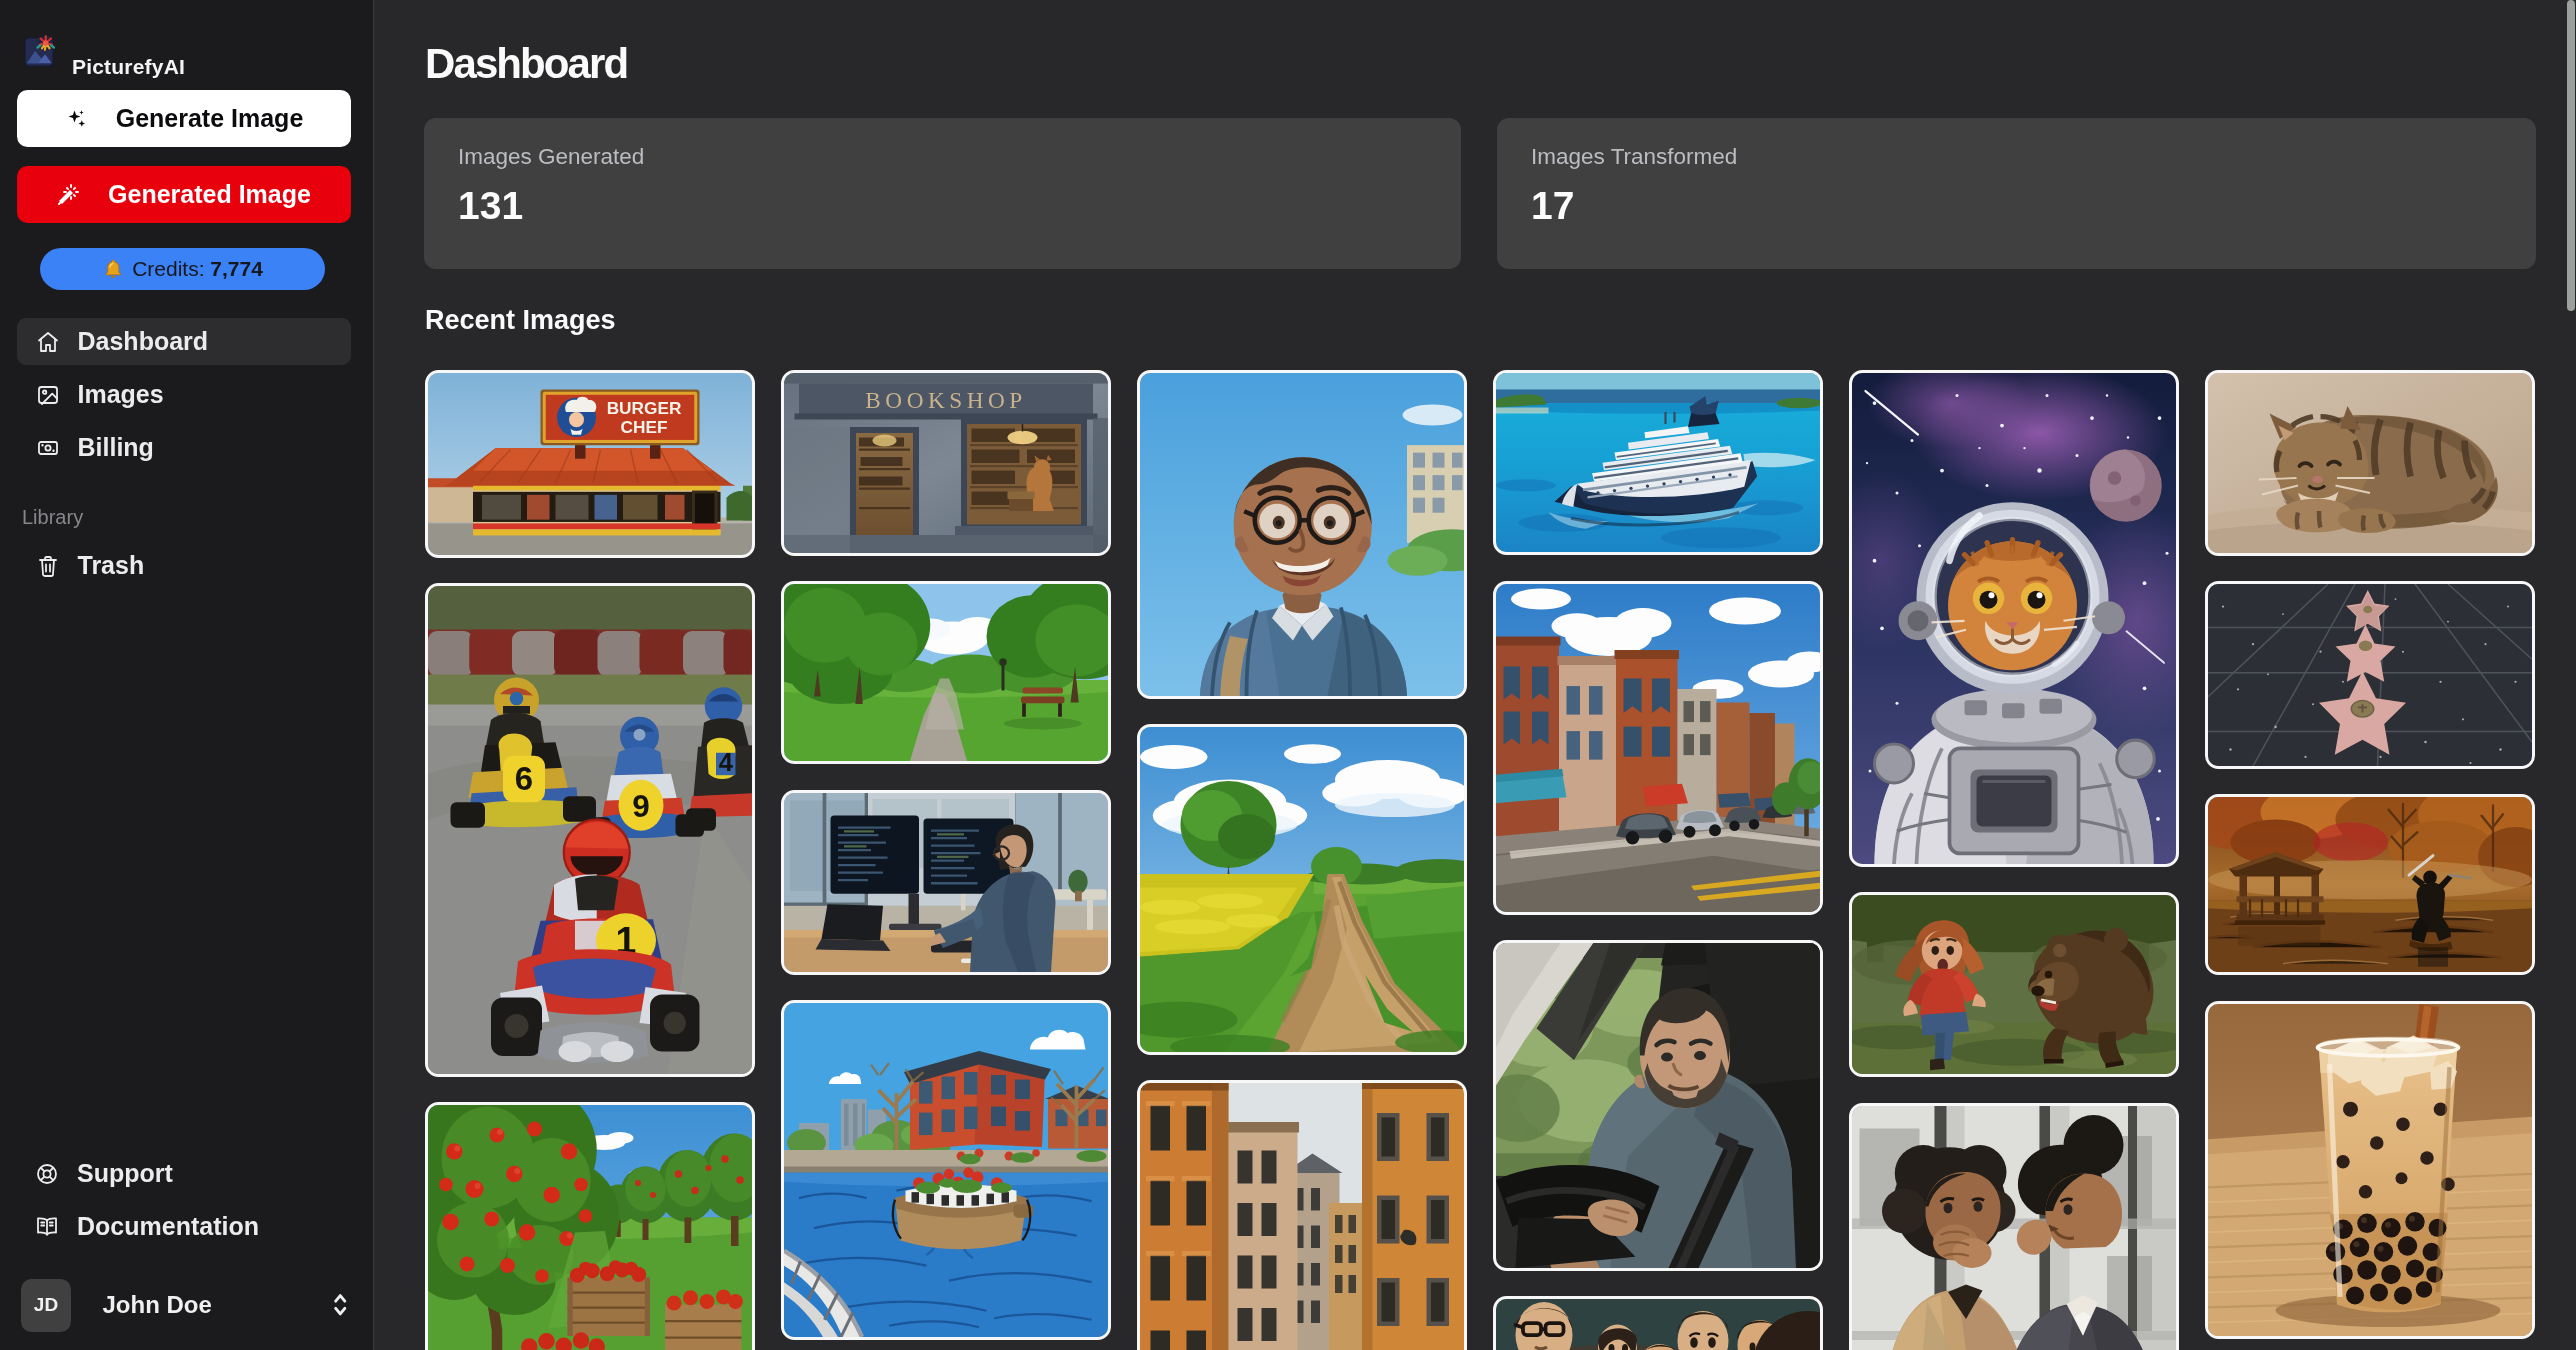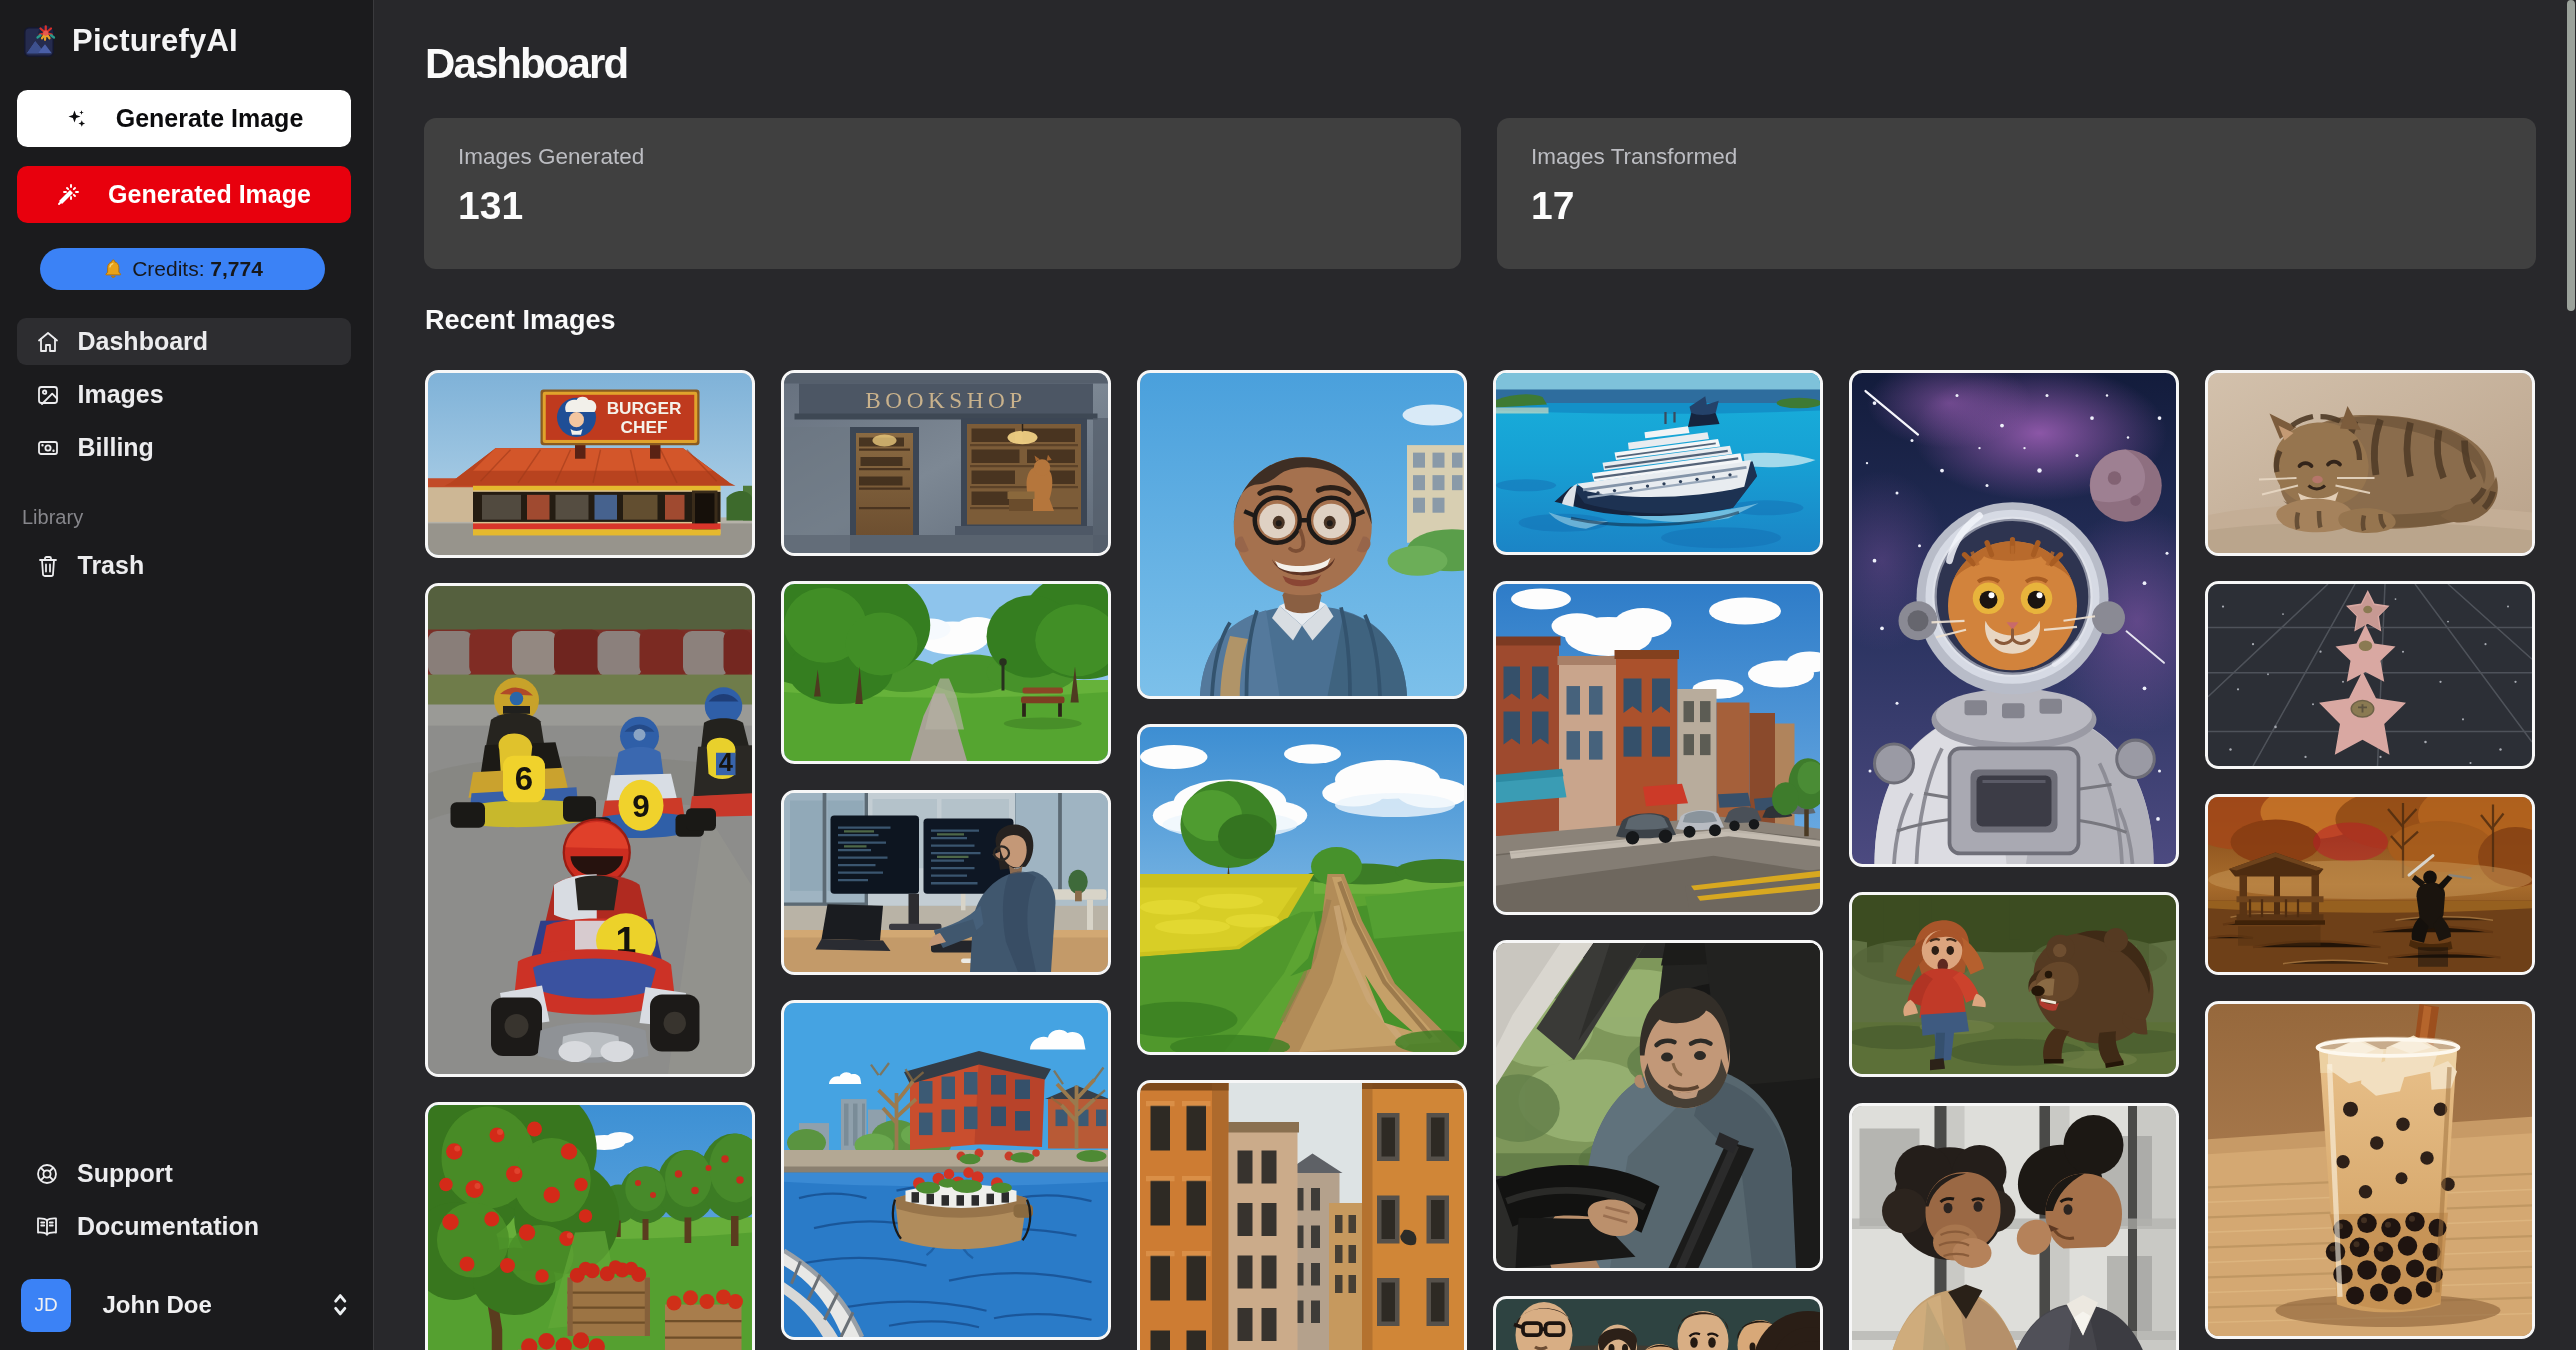--- a/index.html
+++ b/index.html
@@ -1,34 +1,34 @@
 <!DOCTYPE html>
 <html style="font-size:12px"><head>
 <meta charset="utf-8">
 <style>
 *{margin:0;padding:0;box-sizing:border-box;}
 html,body{width:2576px;height:1350px;overflow:hidden;background:#28282b;font-family:"Liberation Sans",sans-serif;}
 
 .sidebar{position:absolute;left:0;top:0;width:374px;height:1350px;background:#1b1b1d;border-right:1.5px solid #3a3a3d;}
 .logo-row{position:absolute;left:24px;top:22.5px;display:flex;align-items:center;gap:16.5px;}
-.logo-name{color:#f4f4f5;font-size:31px;letter-spacing:-0.4px;font-weight:bold;letter-spacing:0.2px;}
+.logo-name{color:#f4f4f5;font-size:21px;letter-spacing:-0.4px;font-weight:bold;letter-spacing:0.2px;margin-top:32px;}
 .btn{position:absolute;left:16.5px;width:334px;height:57px;border-radius:10.5px;display:flex;align-items:center;justify-content:center;gap:28px;font-size:25px;font-weight:bold;}
 .btn-gen{top:90px;background:#ffffff;color:#0c0c0e;}
 .btn-tr{top:166px;background:#e8000d;color:#ffffff;}
 .credits{position:absolute;left:40px;top:248px;width:285px;height:42px;border-radius:21px;background:#3b82f6;display:flex;align-items:center;justify-content:center;gap:7.5px;color:#17181b;font-size:21px;}
 .credits b{font-weight:bold;}
 .nav{position:absolute;left:16.5px;top:318px;width:334px;}
 .nav-item{height:47px;border-radius:9px;display:flex;align-items:center;gap:18px;padding-left:19px;color:#ececee;font-size:25px;font-weight:600;margin-bottom:6px;}
 .nav-item.on{background:#2d2d30;}
 .lib-label{position:absolute;left:22px;top:506px;color:#86868b;font-size:20px;}
 .nav2{position:absolute;left:16.5px;top:542px;width:334px;}
 .foot{position:absolute;left:16px;top:1150px;width:334px;}
 .foot .nav-item{margin-bottom:6px;height:47px;}
 .user{position:absolute;left:21px;top:1278px;width:330px;height:54px;display:flex;align-items:center;}
-.avatar{width:50px;height:53px;border-radius:10.5px;background:#3b82f6;color:#f0f0f2;display:flex;align-items:center;justify-content:center;font-size:19px;font-weight:normal;}
+.avatar{width:50px;height:53px;border-radius:10.5px;background:#404040;color:#f0f0f2;display:flex;align-items:center;justify-content:center;font-size:19px;font-weight:bold;}
 .uname{margin-left:31.5px;color:#f0f0f1;font-size:24px;font-weight:600;flex:1;}
 svg.ic{width:24px;height:24px;flex:0 0 auto;}
 
 .h1{position:absolute;left:425px;top:40px;color:#fafafa;font-size:42px;font-weight:bold;letter-spacing:-1.9px;}
 .card{position:absolute;top:118px;height:151px;background:#404040;border-radius:12px;}
 .card .lab{position:absolute;left:34px;top:25.5px;color:#bcbdc2;font-size:22.5px;}
 .card .num{position:absolute;left:34px;top:66px;color:#fcfcfc;font-size:39px;font-weight:bold;}
 .h2{position:absolute;left:425px;top:305px;color:#fafafa;font-size:27px;font-weight:bold;}
 
 .tile{position:absolute;border:3px solid #f7f7f7;border-radius:13.5px;overflow:hidden;background:#a3a3a3;}

